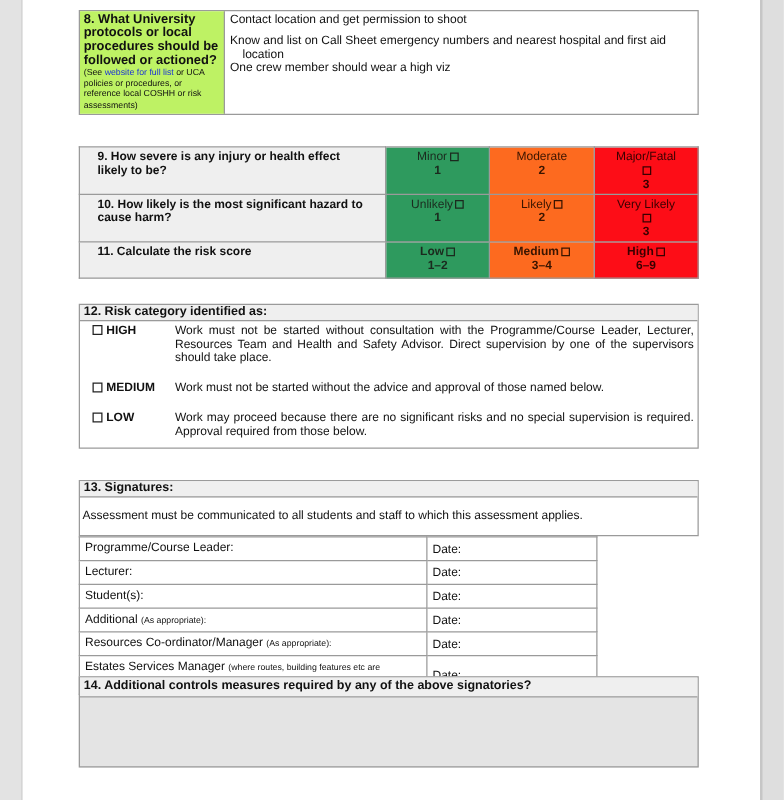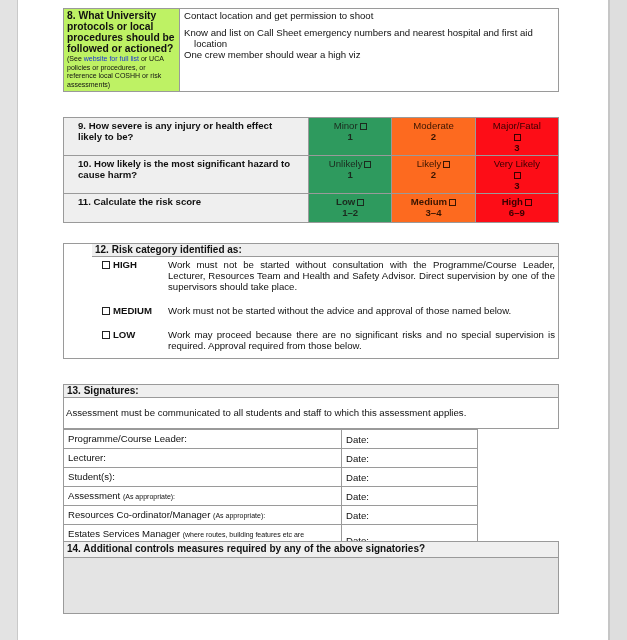--- a/index.html
+++ b/index.html
@@ -35,21 +35,21 @@
     table.risk { position: absolute; left: 63px; top: 117px; width: 496px; border-collapse: collapse; table-layout: fixed; }
     table.risk td { border: 1px solid #9a9a9a; font-size: 9.6px; line-height: 11px; vertical-align: top; padding: 2px 14px; height: 29px; box-sizing: border-box; }
     table.risk td.q { background: #efefef; font-weight: bold; width: 245px; }
     table.risk td.c { text-align: center; color: #3a0000; margin-left: 44px; }
     table.risk td.green { background: #2e9a5e; color: #1b2a1e; }
     table.risk td.orange { background: #fd6a1f; color: #3a1500; }
     table.risk td.red { background: #fd0d17; color: #3a0000; }
     table.risk td.bold { font-weight: bold; }
     .chk { display: inline-block; width: 7px; height: 7px; border: 1px solid currentColor; vertical-align: -1px; margin-left: 2px; box-sizing: border-box; }
 
-    .s12 { left: 63px; top: 243px; width: 496px; height: 116px; padding-left: 28px; }
+    .s12 { left: 63px; top: 243px; width: 496px; height: 116px; }
     .s12 .hdr { background: #efefef; border-bottom: 1px solid #9a9a9a; font-weight: bold; font-size: 10px; line-height: 10px; padding: 1px 3px; }
     .s12 .row { display: flex; font-size: 9.6px; line-height: 11px; padding: 0 0 0 10px; }
     .s12 .row .lbl { width: 66px; font-weight: bold; }
     .s12 .row .txt { flex: 1; padding-right: 3px; text-align: justify; }
     .s12 .row.r1 { margin-top: 2px; }
     .s12 .row.r2 { margin-top: 13px; }
     .s12 .row.r3 { margin-top: 13px; }
     .chkb { display: inline-block; width: 8px; height: 8px; border: 1px solid #222; box-sizing: border-box; vertical-align: -1px; margin-right: 3px; }
 
     .s13 { left: 63px; top: 384px; width: 496px; height: 45px; }
@@ -133,21 +133,21 @@
       </tr>
       <tr>
         <td><span>Lecturer:</span><span class="small"></span></td>
         <td class="d"><span>Date:</span></td>
       </tr>
       <tr>
         <td><span>Student(s):</span><span class="small"></span></td>
         <td class="d"><span>Date:</span></td>
       </tr>
       <tr>
-        <td><span>Assessment </span><span class="small">(As appropriate):</span></td>
+        <td><span>Additional </span><span class="small">(As appropriate):</span></td>
         <td class="d"><span>Date:</span></td>
       </tr>
       <tr>
         <td><span>Resources Co-ordinator/Manager </span><span class="small">(As appropriate):</span></td>
         <td class="d"><span>Date:</span></td>
       </tr>
       <tr>
         <td><span>Estates Services Manager </span><span class="small">(where routes, building features etc are impacted):</span></td>
         <td class="d"><span>Date:</span></td>
       </tr>

